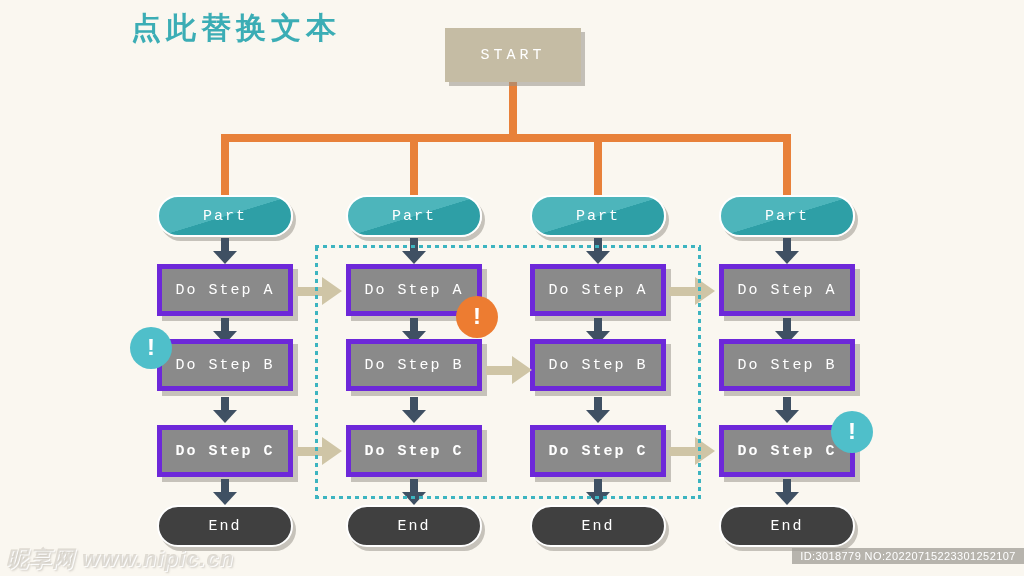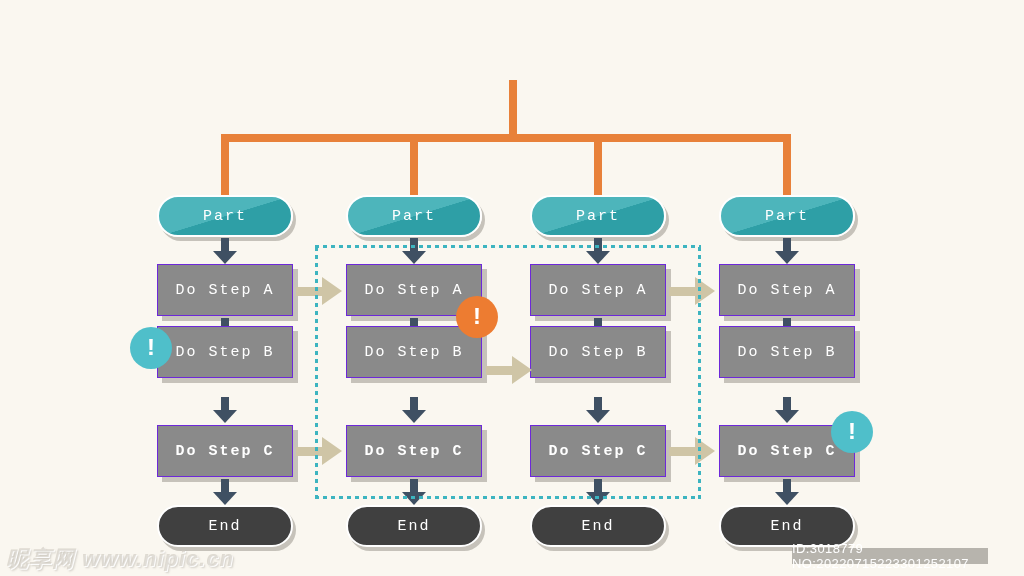--- a/index.html
+++ b/index.html
@@ -27,24 +27,24 @@
     box-shadow:4px 4px 0 rgba(150,146,136,.55);
   }
   .column { position:absolute; top:195px; width:136px; height:352px; }
   .part {
     left:0; top:0; width:136px; height:42px; border-radius:21px;
     background:linear-gradient(343deg,#2E9FA6 49.5%,#4DB5BB 50%);
     border:2px solid #fff; box-shadow:3px 4px 0 rgba(146,142,132,.5);
   }
   .step {
     left:0; width:136px; height:52px;
-    background:#8A8A8A; border:1px solid #6d28d9;
+    background:#8A8A8A; border:5px solid #6d28d9;
     box-shadow:5px 5px 0 rgba(146,142,132,.5);
   }
-  .step-a { top:69px; } .step-b { top:131px; } .step-c { top:230px;font-weight:bold; }
+  .step-a { top:69px; } .step-b { top:144px; } .step-c { top:230px;font-weight:bold; }
   .endpill {
     left:0; top:310px; width:136px; height:42px; border-radius:21px;
     background:#404040; border:2px solid #fff;
     box-shadow:3px 4px 0 rgba(146,142,132,.5);
   }
   
   .oline { position:absolute; background:#E8813A; }
   
   .arrow-down { position:absolute; left:56px; width:24px; height:26px; }
   .arrow-down .shaft { position:absolute; left:8px; top:0; width:8px; height:13px; background:#3F5063; }
@@ -71,38 +71,40 @@
   .alert-orange { background:#ED7C31; }
   
   .wm-site {
     position:absolute; left:6px; top:536px; z-index:8;
     font-size:22px; font-weight:bold; font-style:italic; letter-spacing:1px;
     color:rgba(205,200,190,.6);
     text-shadow:1px 1px 0 rgba(255,255,255,.9), 2px 2px 2px rgba(140,135,125,.35);
     margin-top:8px;
   }
   .wm-idbar {
-    position:absolute; left:792px; top:548px; width:196px; height:16px; z-index:8;
+    position:absolute; left:792px; top:548px; width:232px; height:16px; z-index:8;
     background:rgba(157,154,147,.72); display:flex; align-items:center; justify-content:center;
-    color:#fff; font-size:13px; letter-spacing:.4px;
+    color:#fff; font-size:11px; letter-spacing:.4px;
   }
 </style>
 </head>
 <body>
 
 <div class="stage">
 
+  <div class="title">点此替换文本</div>
 
   <div class="oline" style="left:509px; top:80px; width:8px; height:56px;"></div>
   <div class="oline" style="left:221px; top:134px; width:570px; height:8px;"></div>
   <div class="oline" style="left:221px; top:134px; width:8px; height:62px;"></div>
   <div class="oline" style="left:410px; top:134px; width:8px; height:62px;"></div>
   <div class="oline" style="left:594px; top:134px; width:8px; height:62px;"></div>
   <div class="oline" style="left:783px; top:134px; width:8px; height:62px;"></div>
 
+  <div class="node start">START</div>
 
   <div class="dash dash-h" style="left:315px; top:245px; width:386px;"></div>
   <div class="dash dash-h" style="left:315px; top:496px; width:386px;"></div>
   <div class="dash dash-v" style="left:315px; top:245px; height:254px;"></div>
   <div class="dash dash-v" style="left:698px; top:245px; height:254px;"></div>
 
   <div class="column" style="left:157px;">
     <div class="node part">Part</div>
     <div class="arrow-down ar1">
         <i class="shaft"></i>

